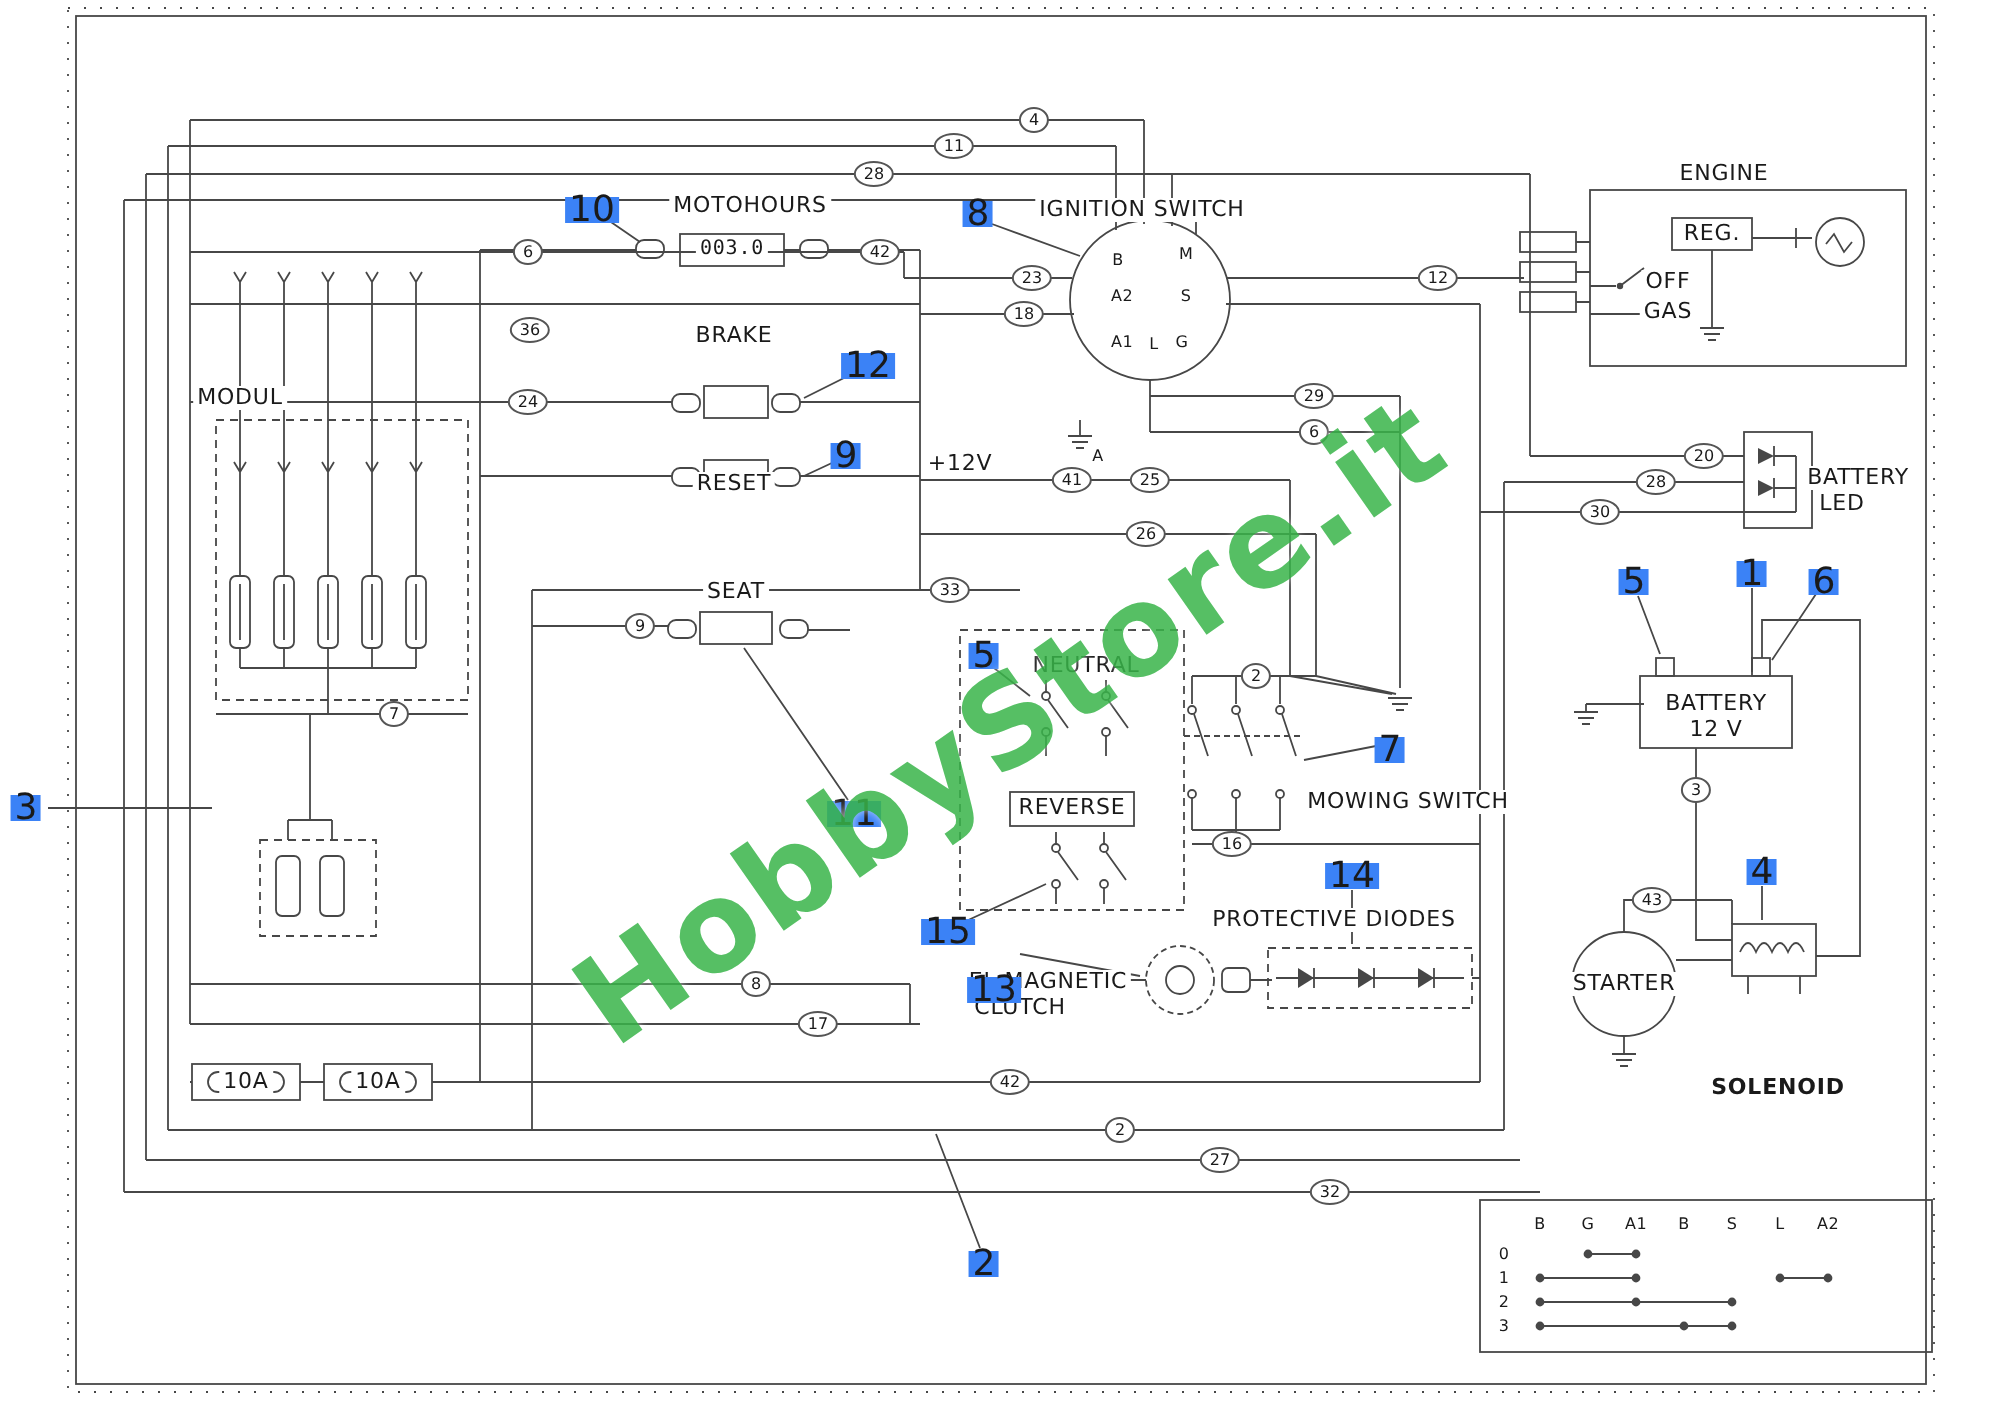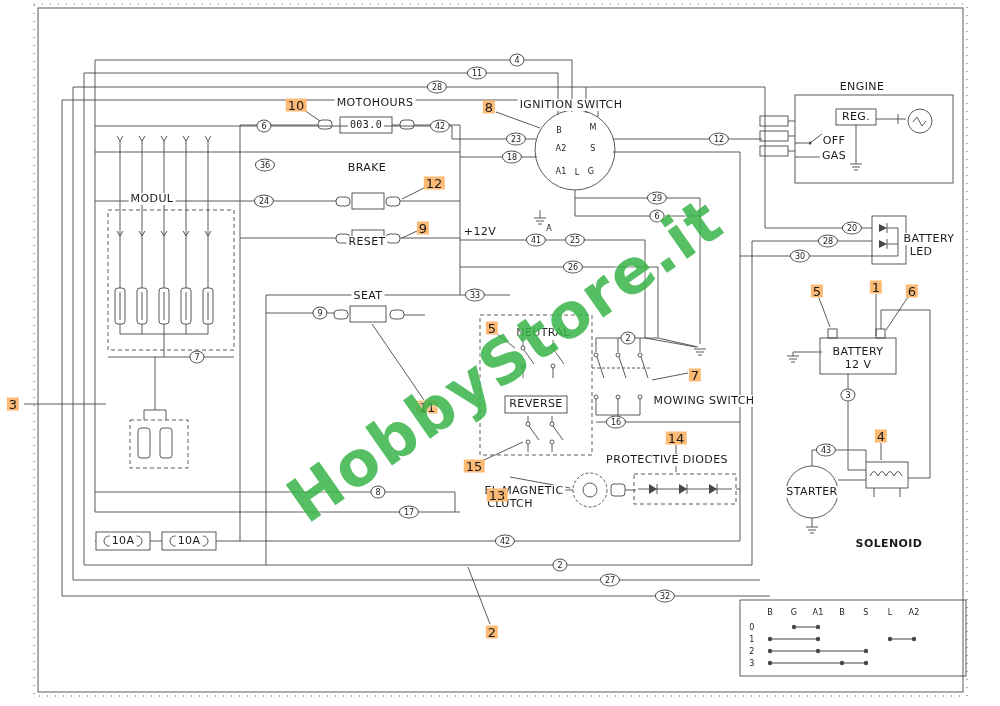--- a/index.html
+++ b/index.html
@@ -5,21 +5,21 @@
   html,body{margin:0;padding:0;background:#fff;}
   #stage{position:relative;width:1000px;height:706px;background:#fff;overflow:hidden;
          font-family:"DejaVu Sans",sans-serif;color:#1a1a1a;}
   #wires{position:absolute;left:0;top:0;}
   #overlay{position:absolute;left:0;top:0;width:1000px;height:706px;}
   .lbl{position:absolute;transform:translate(-50%,-50%);font-size:11px;letter-spacing:.4px;
        white-space:nowrap;background:#fff;padding:0 2px;line-height:12px;}
   .sm{position:absolute;transform:translate(-50%,-50%);font-size:8px;letter-spacing:.2px;
       white-space:nowrap;background:transparent;line-height:9px;}
   .mono{font-family:"DejaVu Sans Mono",monospace;font-size:10px;background:#fff;}
-  .callout{position:absolute;transform:translate(-50%,-50%);font-size:13px;background:#fdba74;
+  .callout{position:absolute;transform:translate(-50%,-50%);font-size:18px;background:#3b82f6;
            padding:0 2px;line-height:13px;white-space:nowrap;}
   .tag{position:absolute;transform:translate(-50%,-50%);font-size:8px;line-height:9px;
        border:1px solid #555;border-radius:50%;padding:1px 4px;background:#fff;white-space:nowrap;}
   .watermark{position:absolute;left:505px;top:360px;transform:translate(-50%,-50%) rotate(-35deg);
        font-weight:bold;font-size:62px;letter-spacing:2px;opacity:.85;white-space:nowrap;
        text-shadow:0 0 5px rgba(255,255,255,.7);}
 </style>
 </head>
 <body>
 
@@ -186,21 +186,21 @@
       </g>
   </svg>
 
   <div id="overlay">
       <div class="lbl" style="left: 862px; top: 87px;">ENGINE</div>
       <div class="lbl" style="left: 375px; top: 103px;">MOTOHOURS</div>
       <div class="lbl mono" style="left: 366px; top: 125px;">003.0</div>
       <div class="lbl" style="left: 571px; top: 105px;">IGNITION SWITCH</div>
       <div class="lbl" style="left: 367px; top: 168px;">BRAKE</div>
       <div class="lbl" style="left: 367px; top: 215px; margin-top: 27px;">RESET</div>
-      <div class="lbl" style="left: 152px; top: 199px;">MODUL</div>
+      <div class="lbl" style="left: 120px; top: 199px;">MODUL</div>
       <div class="lbl" style="left: 368px; top: 296px;">SEAT</div>
       <div class="lbl" style="left: 543px; top: 333px; text-align: right;">NEUTRAL</div>
       <div class="lbl" style="left: 536px; top: 404px;">REVERSE</div>
       <div class="lbl" style="left: 704px; top: 401px;">MOWING SWITCH</div>
       <div class="lbl" style="left: 667px; top: 460px;">PROTECTIVE DIODES</div>
       <div class="lbl" style="left: 524px; top: 491px;">EL.MAGNETIC</div>
       <div class="lbl" style="left: 510px; top: 504px; text-align: right;">CLUTCH</div>
       <div class="lbl" style="left: 812px; top: 492px;">STARTER</div>
       <div class="lbl" style="left: 889px; top: 544px; font-weight: bold;">SOLENOID</div>
       <div class="lbl" style="left: 858px; top: 352px;">BATTERY</div>

